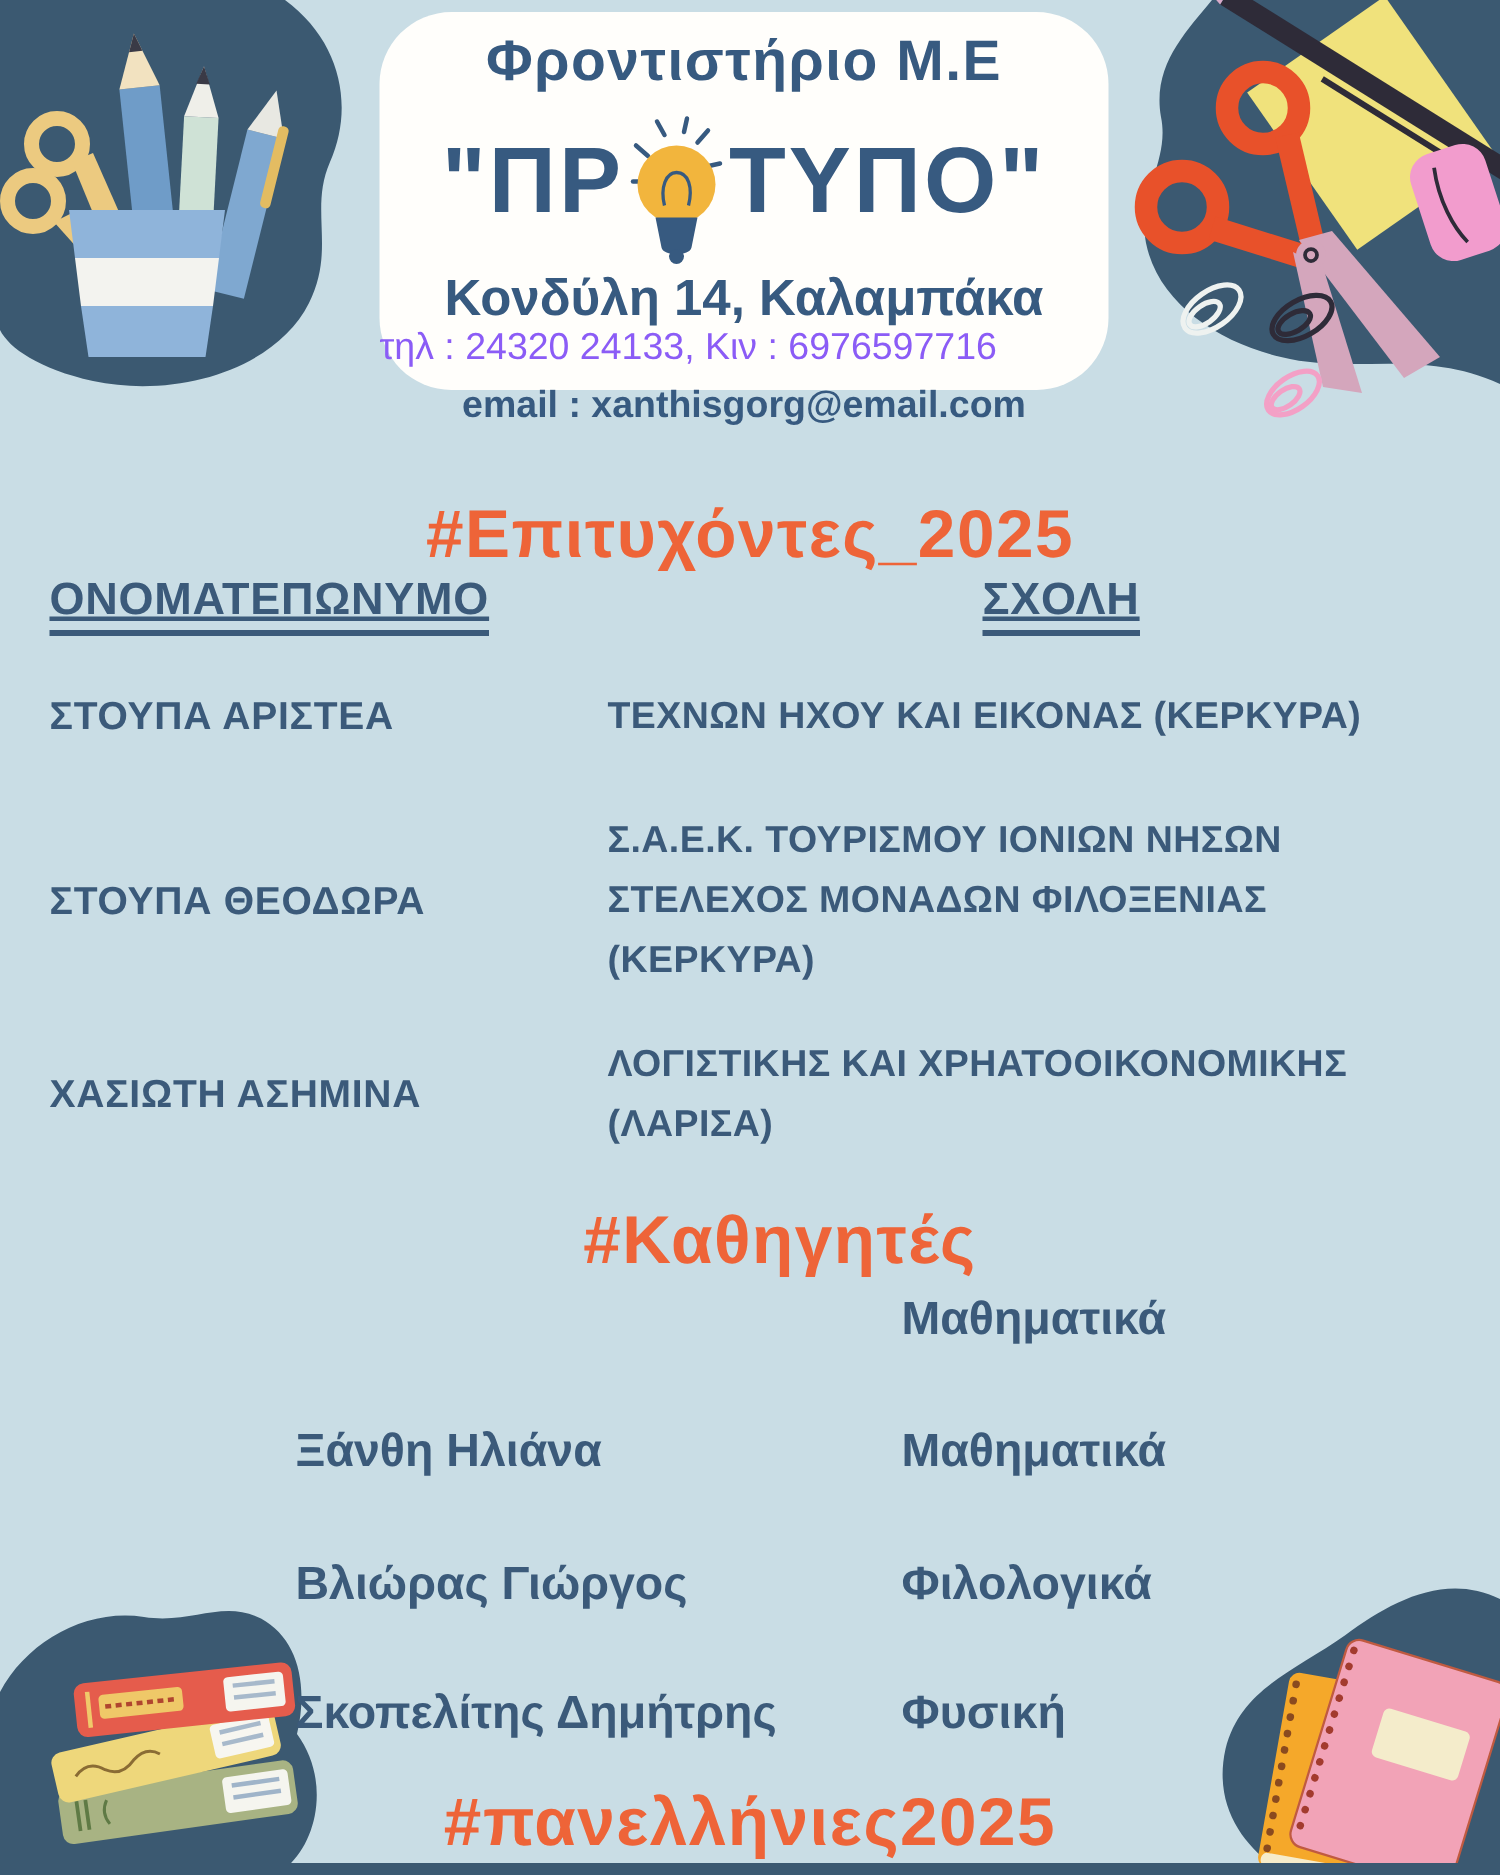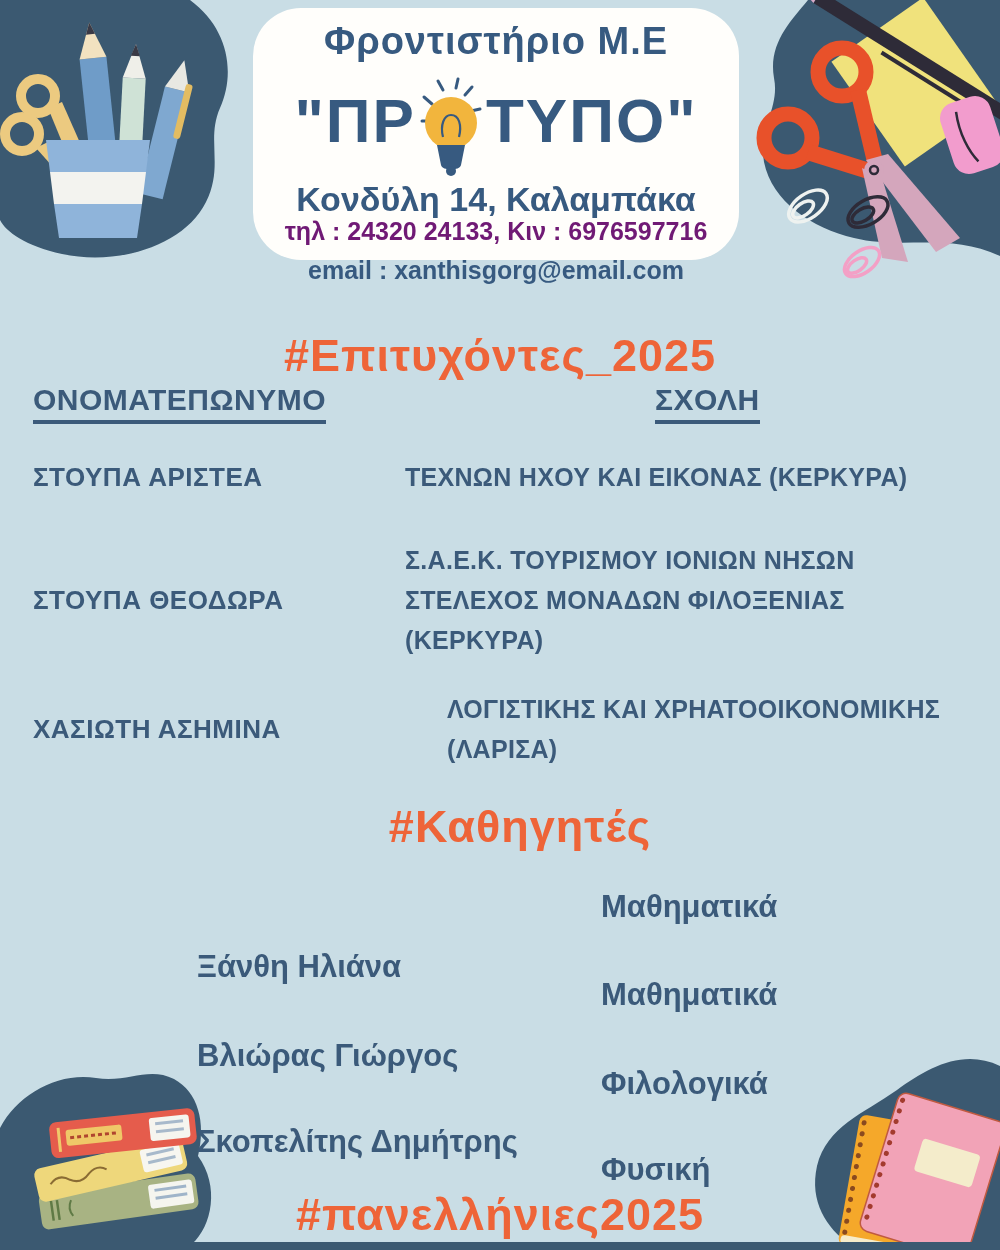--- a/index.html
+++ b/index.html
@@ -25,51 +25,51 @@
     position:absolute; top:12px; left:0; width:100%; text-align:center;
     font-size:38px; font-weight:bold; letter-spacing:1px; color:#375a80;
   }
   .logo-row{
     position:absolute; top:52px; left:0; width:100%; height:120px;
     display:flex; justify-content:center; align-items:center;
     font-size:62px; font-weight:bold; letter-spacing:2px; color:#375a80;
   }
   .logo-bulb{margin:14px -2px 0 -2px;}
   .card-address{position:absolute; top:172px; width:100%; text-align:center; font-size:34px; font-weight:bold; color:#375a80;}
-  .card-phone{position:absolute; top:209px; width:100%; text-align:center; font-size:25px; font-weight:bold; color:#701a75;}
+  .card-phone{position:absolute; top:209px; width:100%; font-size:25px; font-weight:normal; color:#8b5cf6;}
   .card-email{position:absolute; top:248px; width:100%; text-align:center; font-size:25px; font-weight:bold; color:#375a80;}
 
   .hashtag{
     position:absolute; left:0; width:100%; text-align:center;
     font-size:45px; font-weight:bold; letter-spacing:1px; color:#ee6438;
   }
   #succ-heading{top:302px;margin-top:28px;}
   #teach-heading{top:801px;margin-left:20px;}
   #footer-heading{top:1189px;}
 
   .table-header{position:absolute; top:383px; left:0; width:1000px; height:40px;}
   .col-head{
     position:absolute; font-size:30px; font-weight:bold; letter-spacing:.5px;
-    border-bottom:4px solid #3b5a7a; padding-bottom:3px; color:#3b5a7a;
+    border-bottom:4px solid #3b5a7a; padding-bottom:3px; color:#3b5a7a;text-decoration:underline;
   }
   #col-name{left:33px;}
   #col-school{left:655px;}
 
   .succ-row{position:absolute; left:33px; width:932px; display:flex; align-items:center;}
   #succ-row-0{top:452px; height:50px;}
   #succ-row-1{top:538px; height:124px;}
-  #succ-row-2{top:686px; height:86px;gap:42px;}
+  #succ-row-2{top:686px; height:86px;}
   .succ-name{width:372px; flex-shrink:0; font-size:26px; font-weight:bold; letter-spacing:.5px;}
   .succ-school{font-size:25px; font-weight:bold; line-height:40px; letter-spacing:.3px; white-space:pre-line;}
 
   .teach-row{position:absolute; left:0; width:1000px; height:48px;}
   #teach-row-0{top:861px;} #teach-row-1{top:949px;}
   #teach-row-2{top:1038px;padding-left:44px;} #teach-row-3{top:1124px;}
   .t-name{position:absolute; left:197px; font-size:31px; font-weight:bold;}
-  .t-subject{position:absolute; left:601px; font-size:31px; font-weight:bold;margin-top:28px;}
+  .t-subject{position:absolute; left:601px; font-size:31px; font-weight:bold;}
 </style>
 </head>
 <body>
 
 <div id="poster">
 
   <svg class="decor tl" width="270" height="290" viewBox="0 0 270 290">
     <path d="M0,0 L190,0 C228,28 236,72 220,108 C206,140 224,166 206,202 C184,246 118,266 62,254 C26,246 6,232 0,220 Z" fill="#3b5971"></path>
     <g>
       <circle cx="38" cy="96" r="17" stroke="#ecca80" stroke-width="10" fill="none"></circle>

